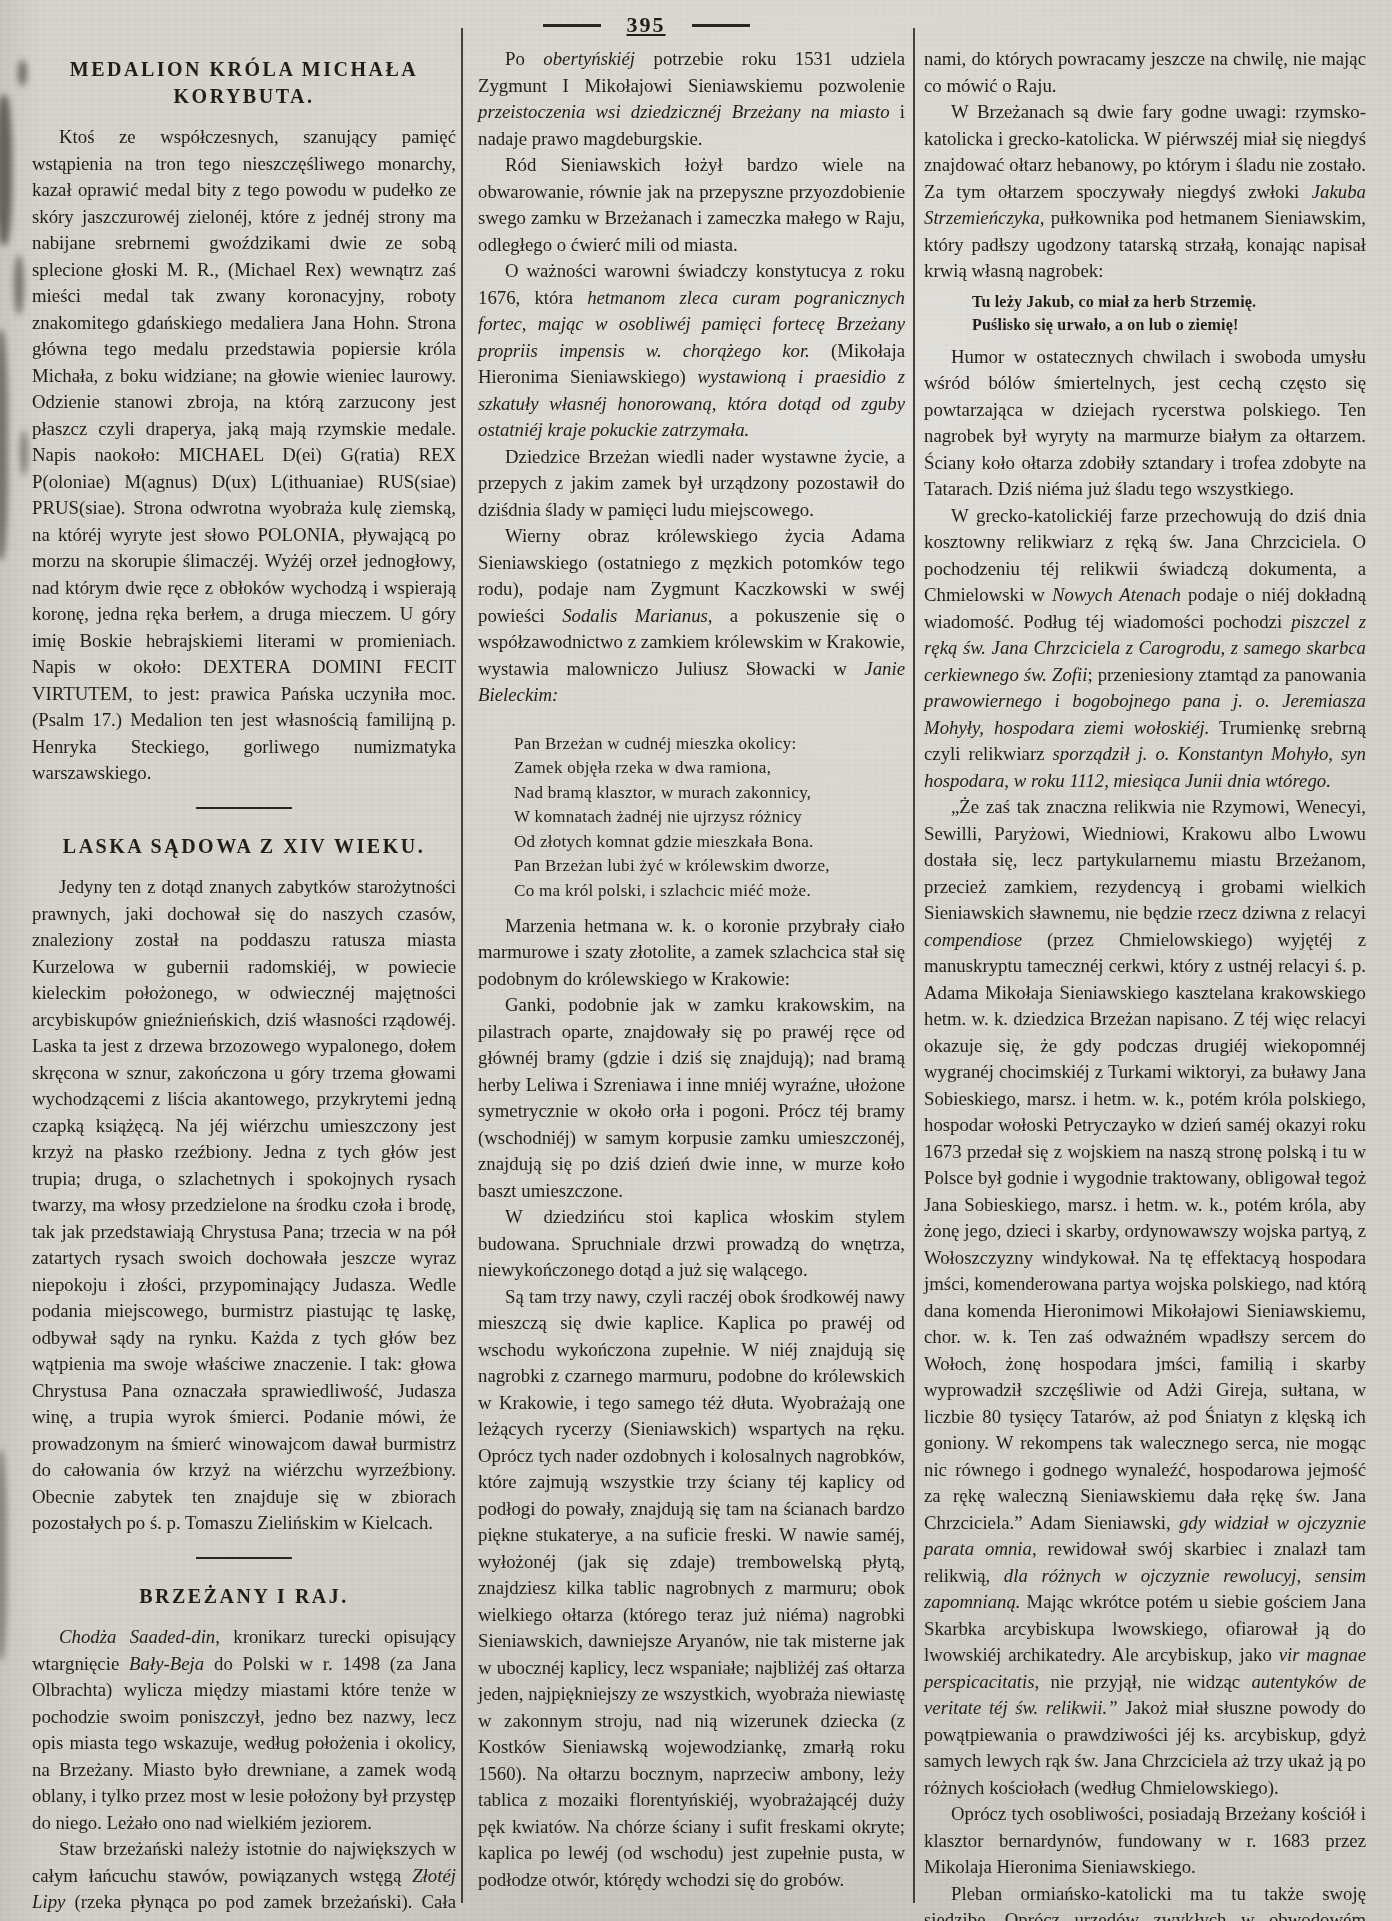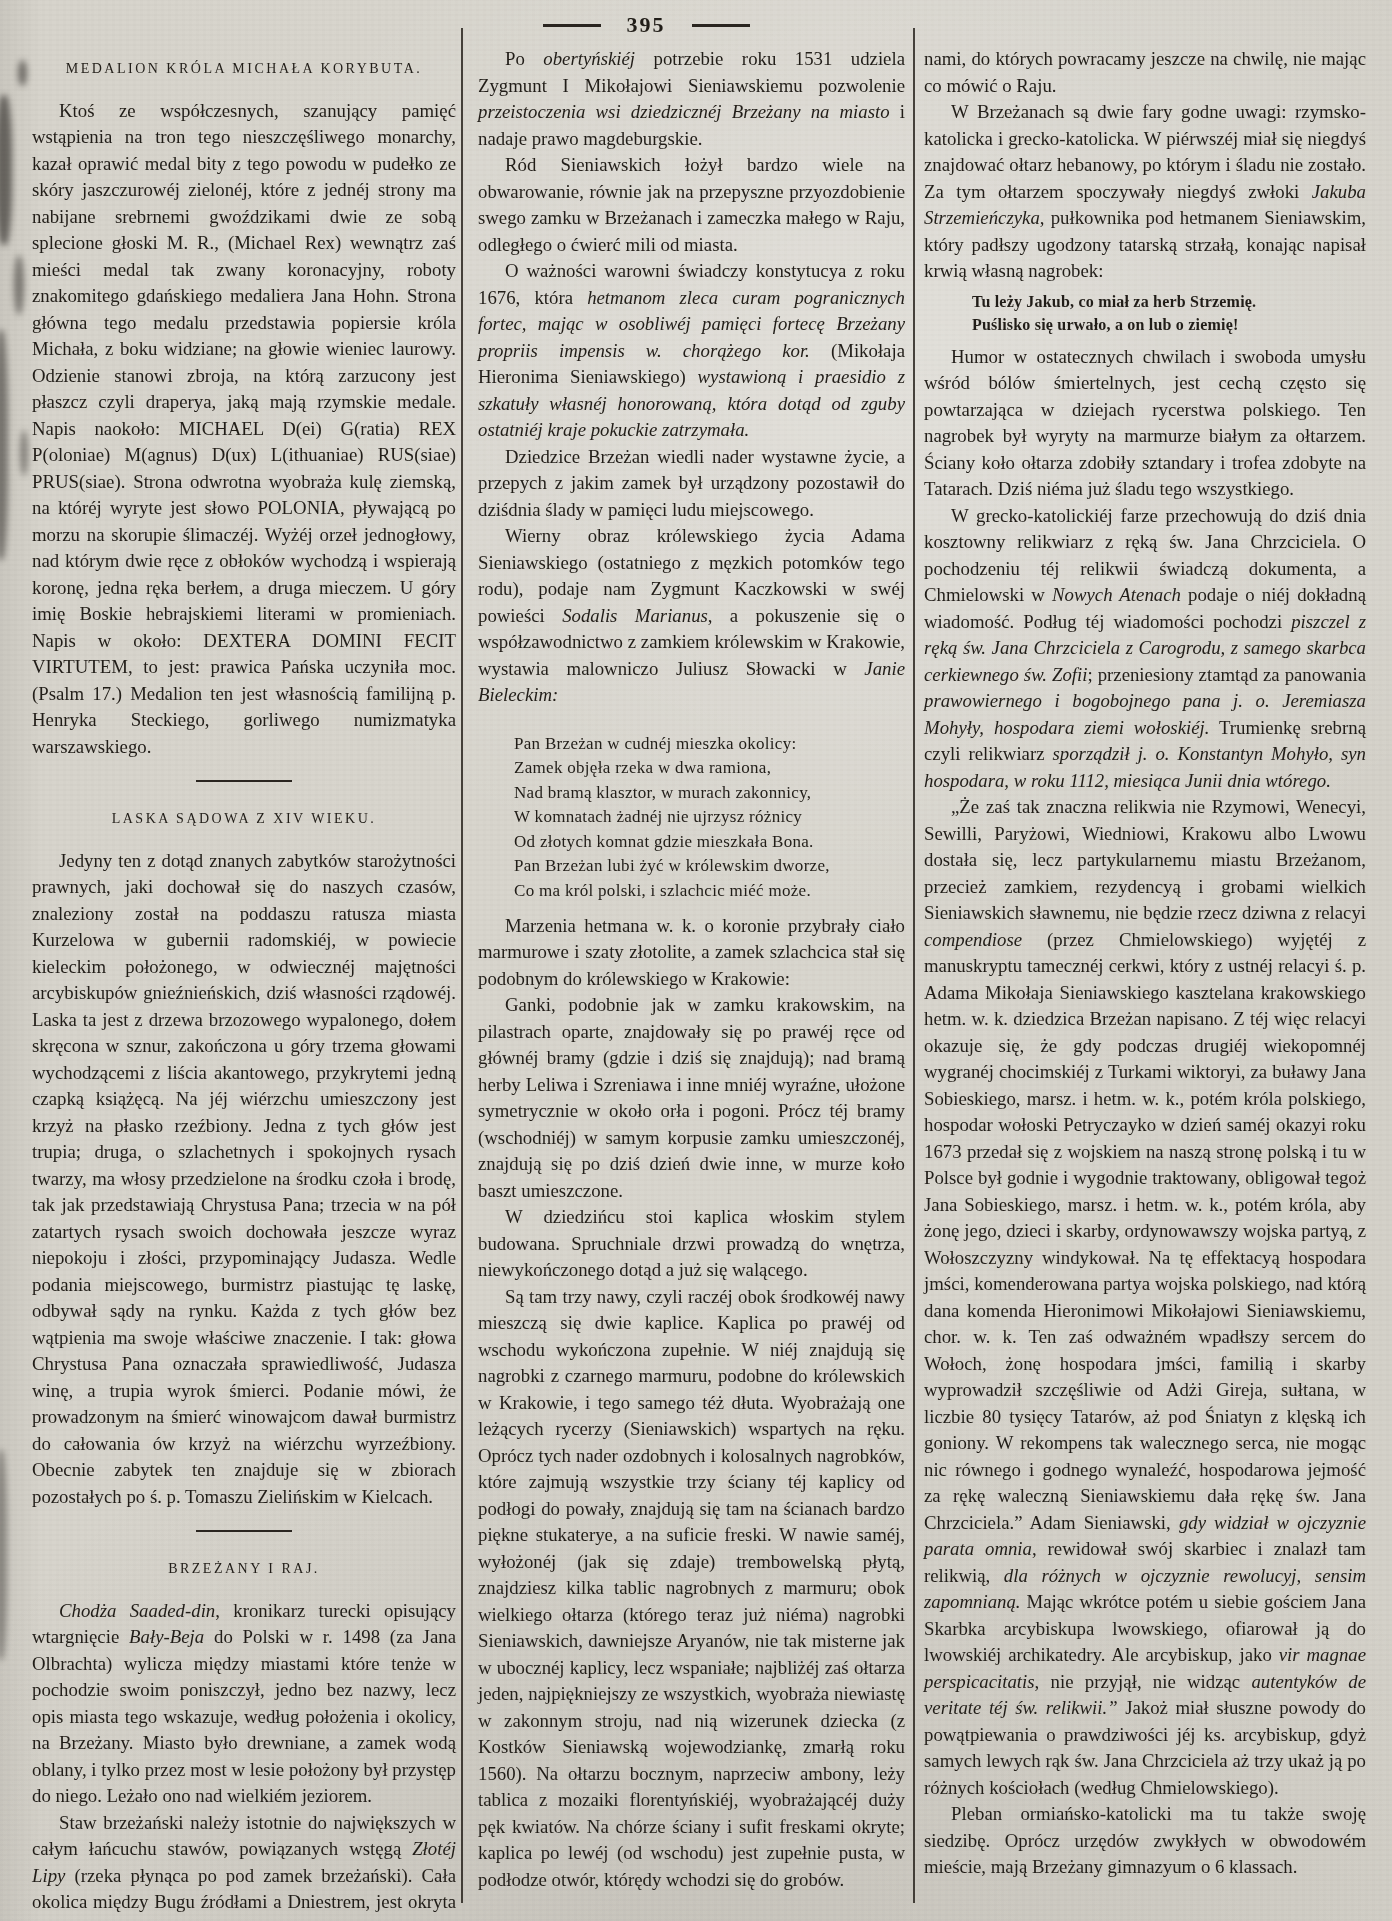--- a/index.html
+++ b/index.html
@@ -25,36 +25,36 @@
   .artifact{position:absolute;background:#14110e;filter:blur(3px);}
   .a1{left:-4px;top:95px;width:16px;height:150px;border-radius:40%;opacity:.55;}
   .a2{left:-6px;top:330px;width:14px;height:230px;border-radius:40%;opacity:.45;}
   .a3{left:18px;top:60px;width:9px;height:26px;border-radius:50%;opacity:.5;}
   .a4{left:14px;top:255px;width:10px;height:60px;border-radius:50%;opacity:.45;}
   .a5{left:-5px;top:1450px;width:12px;height:210px;border-radius:40%;opacity:.35;}
   .a6{left:20px;top:430px;width:8px;height:46px;border-radius:50%;opacity:.4;}
 
   .page-header{
     position:absolute;left:496px;top:12px;width:300px;
-    display:flex;align-items:center;justify-content:center;gap:26px;
+    display:flex;align-items:center;justify-content:center;gap:26px;text-decoration:underline;
   }
   .page-header .dash{display:block;width:58px;height:3px;background:#2a2520;}
   .page-header .page-num{font-size:22px;font-weight:bold;letter-spacing:2px;}
 
   .vrule{position:absolute;top:28px;width:2px;background:rgba(35,30,24,.82);}
   .vrule-1{left:461px;height:1875px;}
   .vrule-2{left:913px;height:1875px;}
 
   .col{position:absolute;text-align:justify;font-size:18.8px;line-height:26.5px;}
   .col-left{left:32px;top:56px;width:424px;}
   .col-mid{left:478px;top:46px;width:427px;}
   .col-right{left:924px;top:46px;width:442px;}
 
   .art-title{
-    font-size:14px;font-weight:normal;letter-spacing:2.5px;
+    font-size:20px;font-weight:bold;letter-spacing:2.5px;
     text-align:center;margin:0 0 15px 0;text-indent:0;
   }
   .sep{width:96px;height:0;border-top:2px solid #2a2520;margin:20px auto 24px auto;}
   .para{margin:0;text-indent:27px;}
   .para.cont{text-indent:0;}
   .para em{font-style:italic;}
   .poem{margin:23px 0 9px 36px;font-size:17px;line-height:24.6px;text-align:left;letter-spacing:.3px;}
   .poem-2{margin-left:48px;}
   .epitaph{margin:5px 0 7px 48px;font-size:16px;line-height:23.5px;font-weight:bold;text-align:left;letter-spacing:.2px;}
 </style>
@@ -127,16 +127,17 @@
     <p class="para"><span>W Brzeżanach są dwie fary godne uwagi: rzymsko-katolicka i grecko-katolicka. W piérwszéj miał się niegdyś znajdować ołtarz hebanowy, po którym i śladu nie zostało. Za tym ołtarzem spoczywały niegdyś zwłoki </span><em>Jakuba Strzemieńczyka</em><span>, pułkownika pod hetmanem Sieniawskim, który padłszy ugodzony tatarską strzałą, konając napisał krwią własną nagrobek:</span></p>
 
     <div class="epitaph">
         <div class="line">Tu leży Jakub, co miał za herb Strzemię.</div>
         <div class="line">Puślisko się urwało, a on lub o ziemię!</div>
       </div>
 
     <p class="para"><span>Humor w ostatecznych chwilach i swoboda umysłu wśród bólów śmiertelnych, jest cechą często się powtarzająca w dziejach rycerstwa polskiego. Ten nagrobek był wyryty na marmurze białym za ołtarzem. Ściany koło ołtarza zdobiły sztandary i trofea zdobyte na Tatarach. Dziś niéma już śladu tego wszystkiego.</span></p>
     <p class="para"><span>W grecko-katolickiéj farze przechowują do dziś dnia kosztowny relikwiarz z ręką św. Jana Chrzciciela. O pochodzeniu téj relikwii świadczą dokumenta, a Chmielowski w </span><em>Nowych Atenach</em><span> podaje o niéj dokładną wiadomość. Podług téj wiadomości pochodzi </span><em>piszczel z ręką św. Jana Chrzciciela z Carogrodu, z samego skarbca cerkiewnego św. Zofii</em><span>; przeniesiony ztamtąd za panowania </span><em>prawowiernego i bogobojnego pana j. o. Jeremiasza Mohyły, hospodara ziemi wołoskiéj.</em><span> Trumienkę srebrną czyli relikwiarz </span><em>sporządził j. o. Konstantyn Mohyło, syn hospodara, w roku 1112, miesiąca Junii dnia wtórego.</em></p>
     <p class="para"><span>„Że zaś tak znaczna relikwia nie Rzymowi, Wenecyi, Sewilli, Paryżowi, Wiedniowi, Krakowu albo Lwowu dostała się, lecz partykularnemu miastu Brzeżanom, przecież zamkiem, rezydencyą i grobami wielkich Sieniawskich sławnemu, nie będzie rzecz dziwna z relacyi </span><em>compendiose</em><span> (przez Chmielowskiego) wyjętéj z manuskryptu tamecznéj cerkwi, który z ustnéj relacyi ś. p. Adama Mikołaja Sieniawskiego kasztelana krakowskiego hetm. w. k. dziedzica Brzeżan napisano. Z téj więc relacyi okazuje się, że gdy podczas drugiéj wiekopomnéj wygranéj chocimskiéj z Turkami wiktoryi, za buławy Jana Sobieskiego, marsz. i hetm. w. k., potém króla polskiego, hospodar wołoski Petryczayko w dzień saméj okazyi roku 1673 przedał się z wojskiem na naszą stronę polską i tu w Polsce był godnie i wygodnie traktowany, obligował tegoż Jana Sobieskiego, marsz. i hetm. w. k., potém króla, aby żonę jego, dzieci i skarby, ordynowawszy wojska partyą, z Wołoszczyzny windykował. Na tę effektacyą hospodara jmści, komenderowana partya wojska polskiego, nad którą dana komenda Hieronimowi Mikołajowi Sieniawskiemu, chor. w. k. Ten zaś odważném wpadłszy sercem do Wołoch, żonę hospodara jmści, familią i skarby wyprowadził szczęśliwie od Adżi Gireja, sułtana, w liczbie 80 tysięcy Tatarów, aż pod Śniatyn z klęską ich goniony. W rekompens tak walecznego serca, nie mogąc nic równego i godnego wynaleźć, hospodarowa jejmość za rękę waleczną Sieniawskiemu dała rękę św. Jana Chrzciciela.” Adam Sieniawski, </span><em>gdy widział w ojczyznie parata omnia</em><span>, rewidował swój skarbiec i znalazł tam relikwią, </span><em>dla różnych w ojczyznie rewolucyj, sensim zapomnianą.</em><span> Mając wkrótce potém u siebie gościem Jana Skarbka arcybiskupa lwowskiego, ofiarował ją do lwowskiéj archikatedry. Ale arcybiskup, jako </span><em>vir magnae perspicacitatis</em><span>, nie przyjął, nie widząc </span><em>autentyków de veritate téj św. relikwii.”</em><span> Jakoż miał słuszne powody do powątpiewania o prawdziwości jéj ks. arcybiskup, gdyż samych lewych rąk św. Jana Chrzciciela aż trzy ukaż ją po różnych kościołach (według Chmielowskiego).</span></p>
+    <p class="para"><span>Oprócz tych osobliwości, posiadają Brzeżany kościół i klasztor bernardynów, fundowany w r. 1683 przez Mikolaja Hieronima Sieniawskiego.</span></p>
     <p class="para"><span>Pleban ormiańsko-katolicki ma tu także swoję siedzibę. Oprócz urzędów zwykłych w obwodowém mieście, mają Brzeżany gimnazyum o 6 klassach.</span></p>
 
   </div>
 </div>
 
 </body></html>

